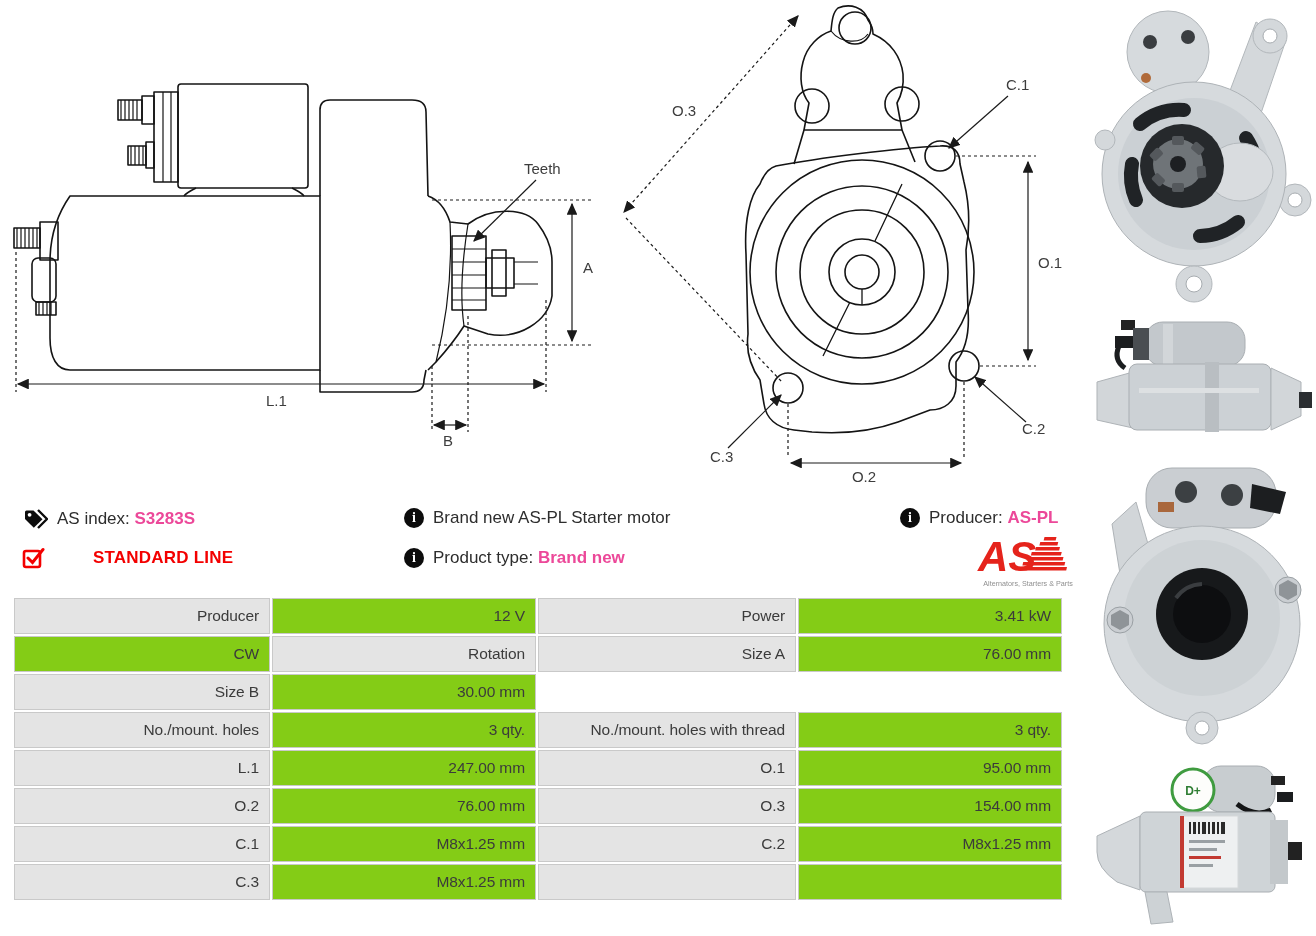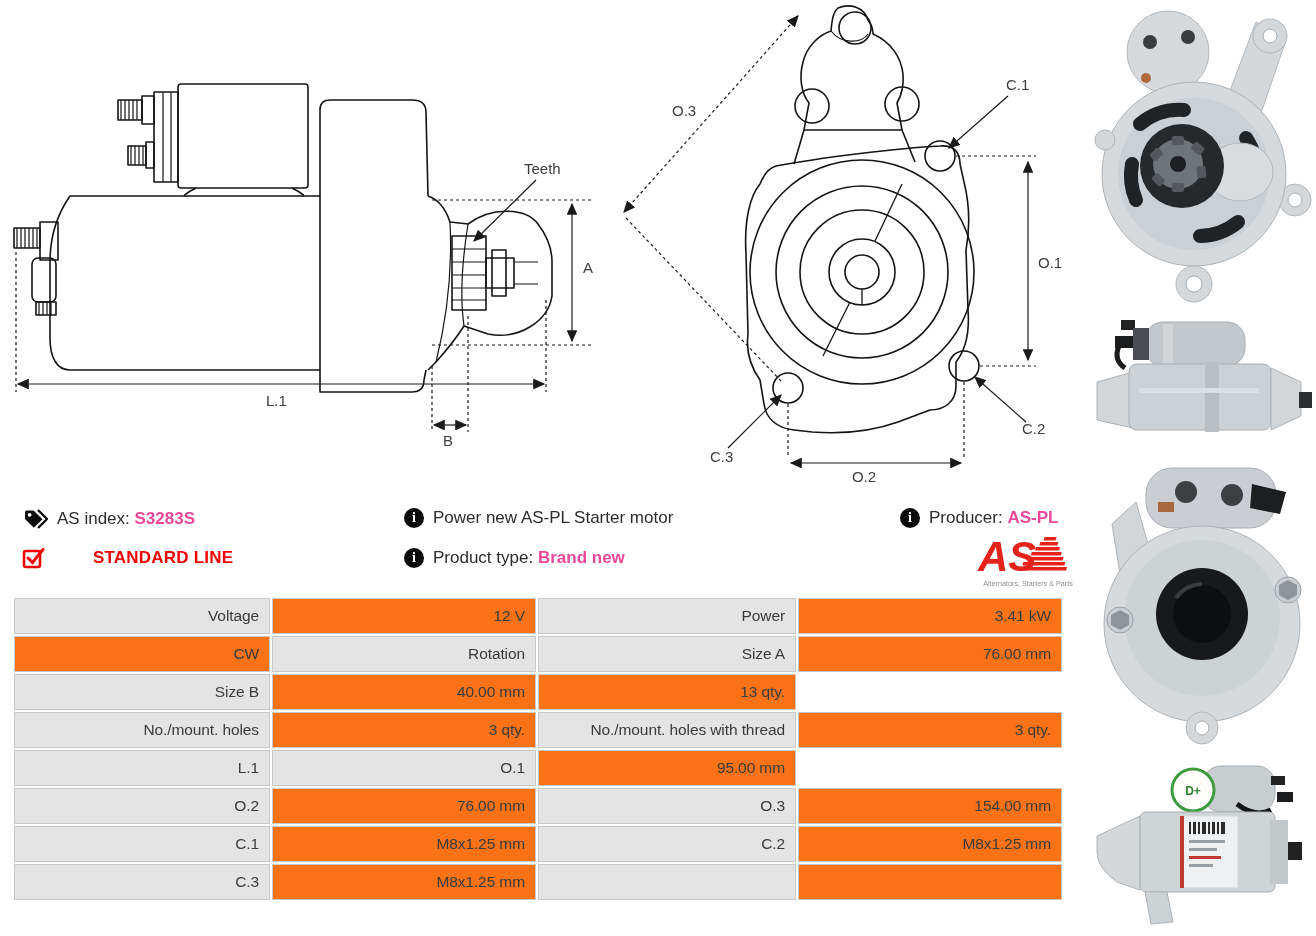--- a/index.html
+++ b/index.html
@@ -23,21 +23,21 @@
              font-style:normal;flex:0 0 auto;}
   #standard-line{color:#f30000;font-weight:700;letter-spacing:.2px;}
   #aspl-logo{left:976px;top:531px;width:104px;height:58px;}
 
   
   #spec-table{left:14px;top:598px;width:1052px;}
   .spec-row{display:grid;grid-template-columns:256px 264px 258px 264px;gap:2px;margin-bottom:2px;}
   .cell{border:1px solid #c9c9c9;padding:8px 10px;text-align:right;font-size:15.5px;
         line-height:18px;min-height:18px;letter-spacing:-.1px;}
   .label-cell{background:#e4e4e4;}
-  .value-cell{background:#f97316;}
+  .value-cell{background:#84cc16;}
 
   
   .photo{position:absolute;}
 </style>
 </head>
 <body>
 
 <svg id="diagram-side" class="abs" width="620" height="470" viewBox="0 0 620 470">
   <defs>
     <marker id="arr" markerWidth="11" markerHeight="9" refX="9" refY="4.5" orient="auto-start-reverse">
@@ -149,21 +149,21 @@
 <div class="info-item" style="left:22px;top:546px;gap:48px;">
   <svg width="23" height="24" viewBox="0 0 23 24">
     <rect x="2" y="5" width="16" height="16" rx="2" stroke="#f30000" stroke-width="2.6" fill="none"></rect>
     <path d="M6,12 L10.5,16.5 L21,3.5" stroke="#f30000" stroke-width="3" fill="none" stroke-linecap="round"></path>
   </svg>
   <span id="standard-line">STANDARD LINE</span>
 </div>
 
 <div class="info-item" style="left:404px;top:508px;">
   <span class="info-icon">i</span>
-  <span>Power new AS-PL Starter motor</span>
+  <span>Brand new AS-PL Starter motor</span>
 </div>
 
 <div class="info-item" style="left:404px;top:548px;">
   <span class="info-icon">i</span>
   <span><span>Product type:</span>&nbsp;<b>Brand new</b></span>
 </div>
 
 <div class="info-item" style="left:900px;top:508px;">
   <span class="info-icon">i</span>
   <span><span>Producer:</span>&nbsp;<b>AS-PL</b></span>
@@ -178,44 +178,44 @@
     <rect x="58" y="26" width="36" height="3.4" fill="#e5231b"></rect>
     <rect x="55" y="31" width="42" height="3.4" fill="#e5231b"></rect>
     <rect x="52" y="36" width="48" height="3.4" fill="#e5231b"></rect>
   </g>
   <text x="2" y="40" font-size="42" font-weight="bold" font-style="italic" fill="#e5231b">AS</text>
   <text x="52" y="55" font-size="7.2" fill="#8f8f8f" text-anchor="middle">Alternators, Starters &amp; Parts</text>
 </svg>
 
 <div id="spec-table" class="abs">
     <div class="spec-row">
-      <div class="cell label-cell">Voltage</div>
+      <div class="cell label-cell">Producer</div>
       <div class="cell value-cell">12 V</div>
       <div class="cell label-cell">Power</div>
       <div class="cell value-cell">3.41 kW</div>
     </div>
     <div class="spec-row">
       <div class="cell value-cell">CW</div>
       <div class="cell label-cell">Rotation</div>
       <div class="cell label-cell">Size A</div>
       <div class="cell value-cell">76.00 mm</div>
     </div>
     <div class="spec-row">
       <div class="cell label-cell">Size B</div>
-      <div class="cell value-cell">40.00 mm</div>
-      <div class="cell value-cell">13 qty.</div>
+      <div class="cell value-cell">30.00 mm</div>
     </div>
     <div class="spec-row">
       <div class="cell label-cell">No./mount. holes</div>
       <div class="cell value-cell">3 qty.</div>
       <div class="cell label-cell">No./mount. holes with thread</div>
       <div class="cell value-cell">3 qty.</div>
     </div>
     <div class="spec-row">
       <div class="cell label-cell">L.1</div>
+      <div class="cell value-cell">247.00 mm</div>
       <div class="cell label-cell">O.1</div>
       <div class="cell value-cell">95.00 mm</div>
     </div>
     <div class="spec-row">
       <div class="cell label-cell">O.2</div>
       <div class="cell value-cell">76.00 mm</div>
       <div class="cell label-cell">O.3</div>
       <div class="cell value-cell">154.00 mm</div>
     </div>
     <div class="spec-row">

